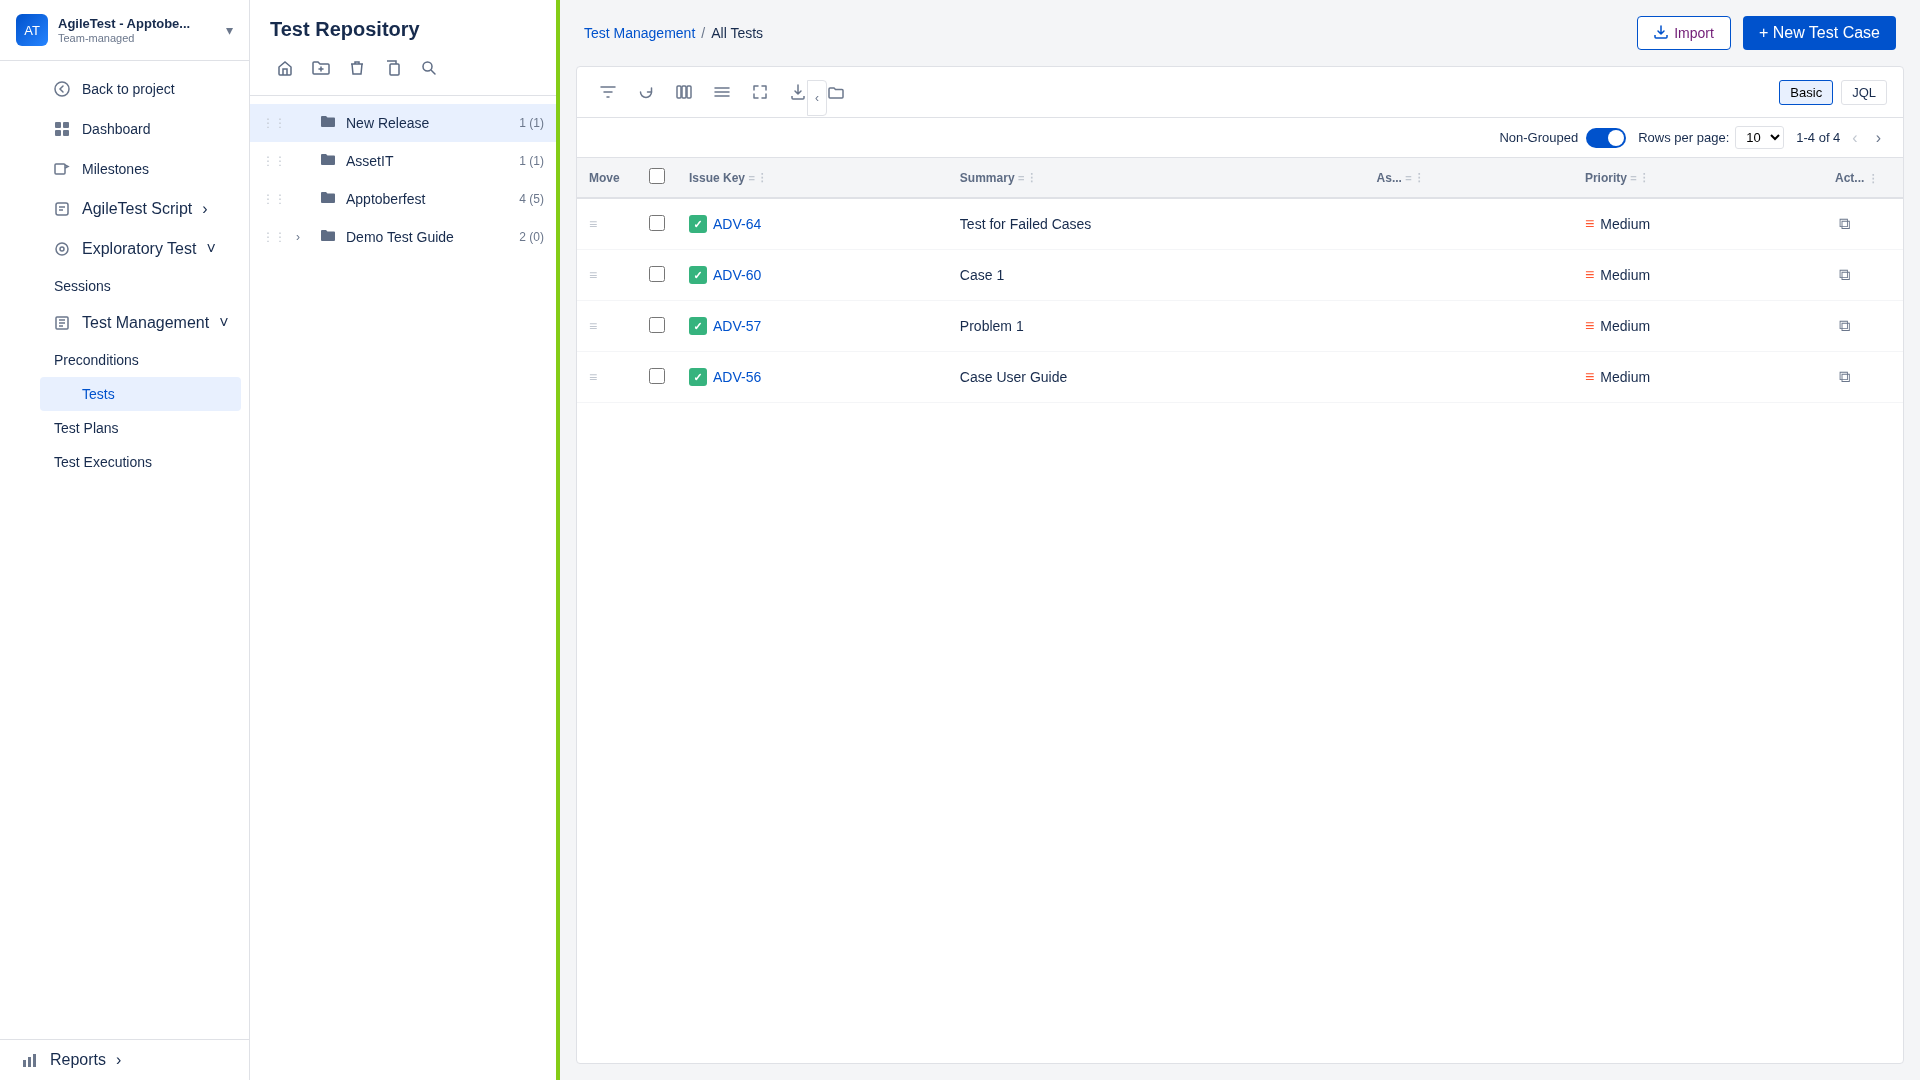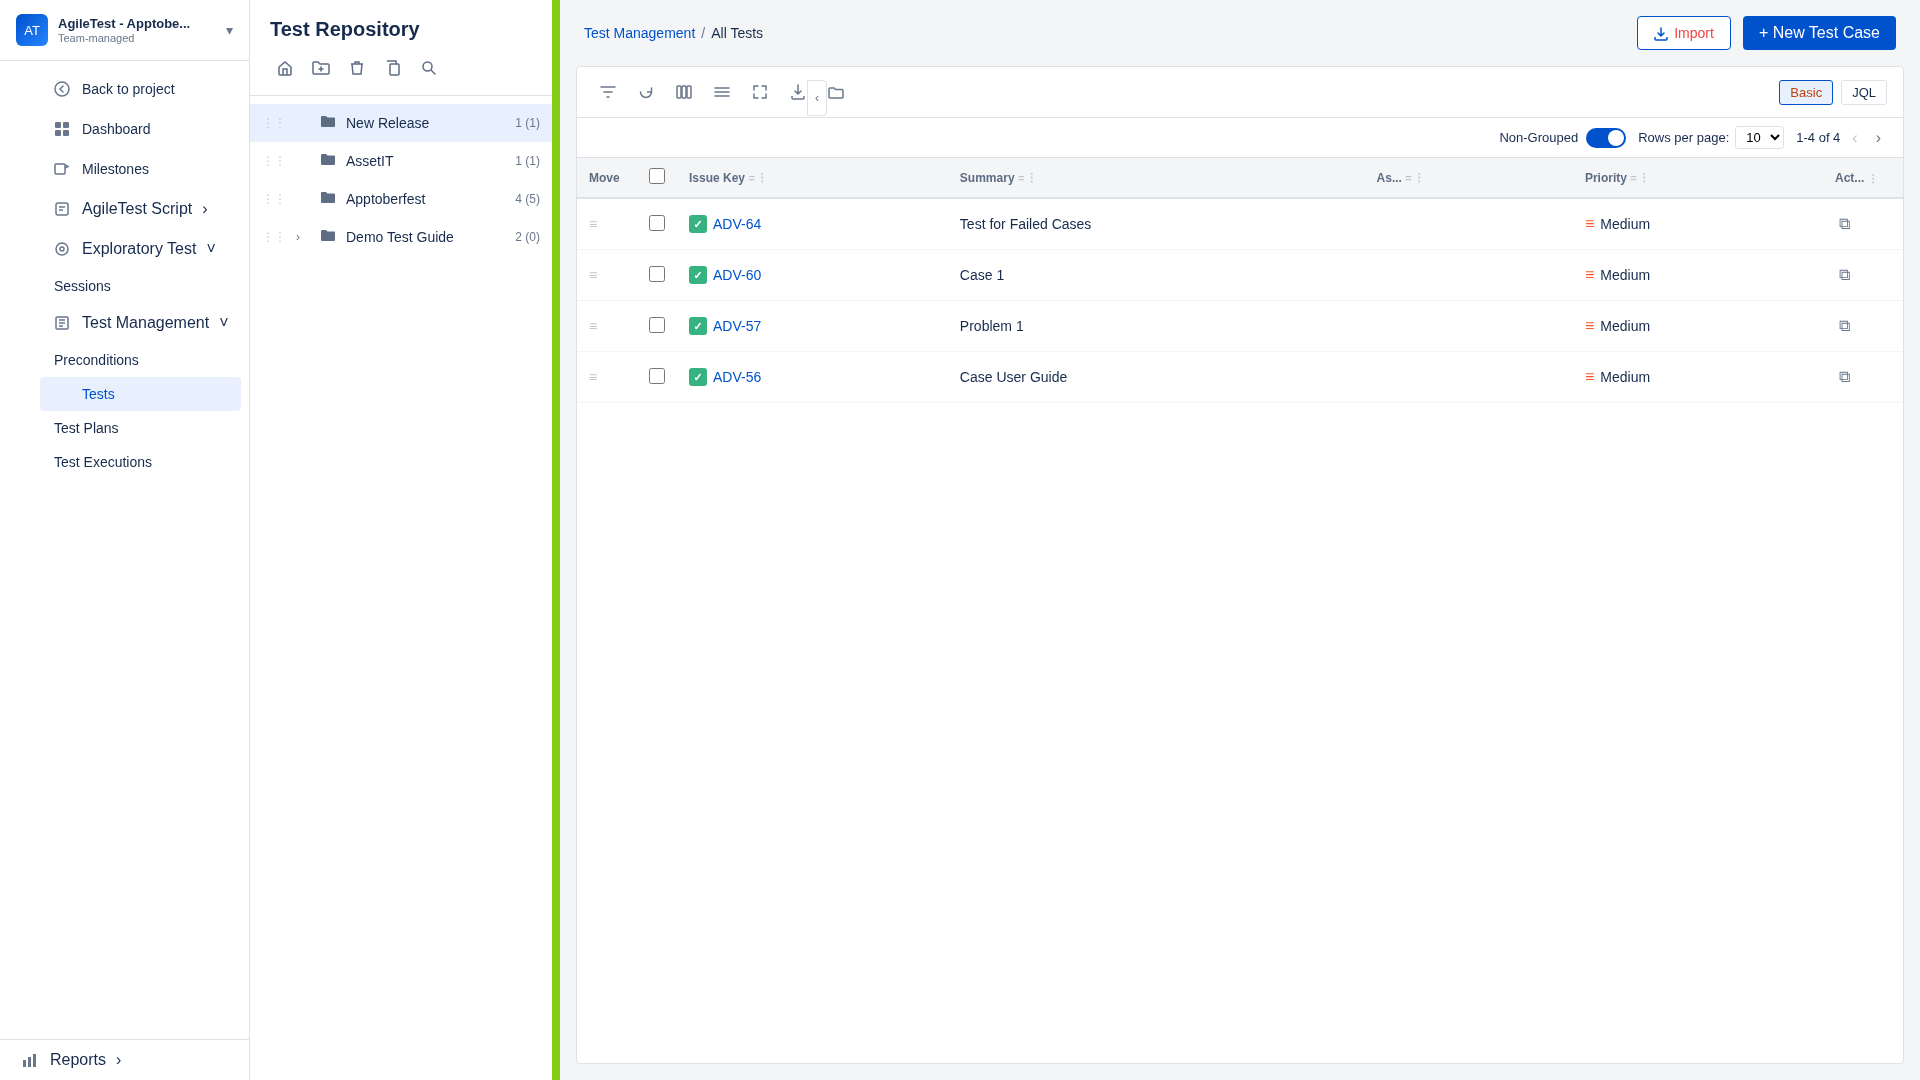--- a/index.html
+++ b/index.html
@@ -48,21 +48,21 @@
       display: flex; align-items: center; padding: 9px 20px 9px 22px;
       color: #172b4d; cursor: pointer; font-size: 14px;
     }
     .nav-sub-item.active { background: #e8f0fe; color: #0052cc; font-weight: 500; border-radius: 4px; margin: 0 8px; padding-left: 42px; }
 
     
     .repo-panel {
       width: 310px;
       min-width: 310px;
       background: #fff;
-      border-right: 8px solid #84cc16;
+      border-right: 4px solid #84cc16;
       display: flex;
       flex-direction: column;
       height: 100%;
     }
     .repo-header {
       padding: 18px 20px 12px;
       border-bottom: 1px solid #dfe1e6;
     }
     .repo-title { font-size: 20px; font-weight: 700; color: #172b4d; margin-bottom: 12px; }
     .repo-toolbar { display: flex; align-items: center; gap: 6px; }
@@ -111,23 +111,23 @@
       padding: 16px 24px;
       background: #f4f5f7;
     }
     .breadcrumb { display: flex; align-items: center; gap: 6px; color: #6b778c; font-size: 14px; }
     .breadcrumb a { color: #0052cc; text-decoration: none; }
     .breadcrumb-sep { color: #6b778c; }
     .breadcrumb-current { color: #172b4d; }
 
     .header-actions { display: flex; align-items: center; gap: 12px; }
     .btn-import {
-      display: flex; align-items: flex-end; gap: 6px;
+      display: flex; align-items: flex-start; gap: 6px;
       padding: 8px 16px; border: 1px solid #0052cc;
-      background: white; color: #ef4444; border-radius: 4px;
+      background: white; color: #701a75; border-radius: 4px;
       cursor: pointer; font-size: 14px; font-weight: 500;
     }
     .btn-new-test {
       display: flex; align-items: center; gap: 6px;
       padding: 8px 16px; background: #0052cc; color: white;
       border: none; border-radius: 4px; cursor: pointer;
       font-size: 16px; font-weight: 500;
     }
 
     
@@ -144,21 +144,21 @@
     .toolbar-icon-btn {
       width: 30px; height: 30px; display: flex; align-items: center; justify-content: center;
       border: none; background: transparent; cursor: pointer; color: #6b778c;
       border-radius: 4px; font-size: 16px;
     }
     .table-toolbar-right { display: flex; align-items: center; gap: 8px; }
     .view-btn {
       padding: 4px 10px; border: 1px solid #dfe1e6; border-radius: 3px;
       background: white; cursor: pointer; font-size: 13px; color: #172b4d;
     }
-    .view-btn.active { background: #e8f0fe; color: #c2410c; border-color: #0052cc; }
+    .view-btn.active { background: #e8f0fe; color: #000000; border-color: #0052cc; }
 
     .table-options {
       display: flex; align-items: center; justify-content: flex-end;
       padding: 8px 16px; border-bottom: 1px solid #dfe1e6; gap: 12px;
     }
     .non-grouped-toggle {
       display: flex; align-items: center; gap: 8px;
     }
     .toggle-label { font-size: 13px; font-weight: 500; color: #172b4d; }
     .toggle-switch {

